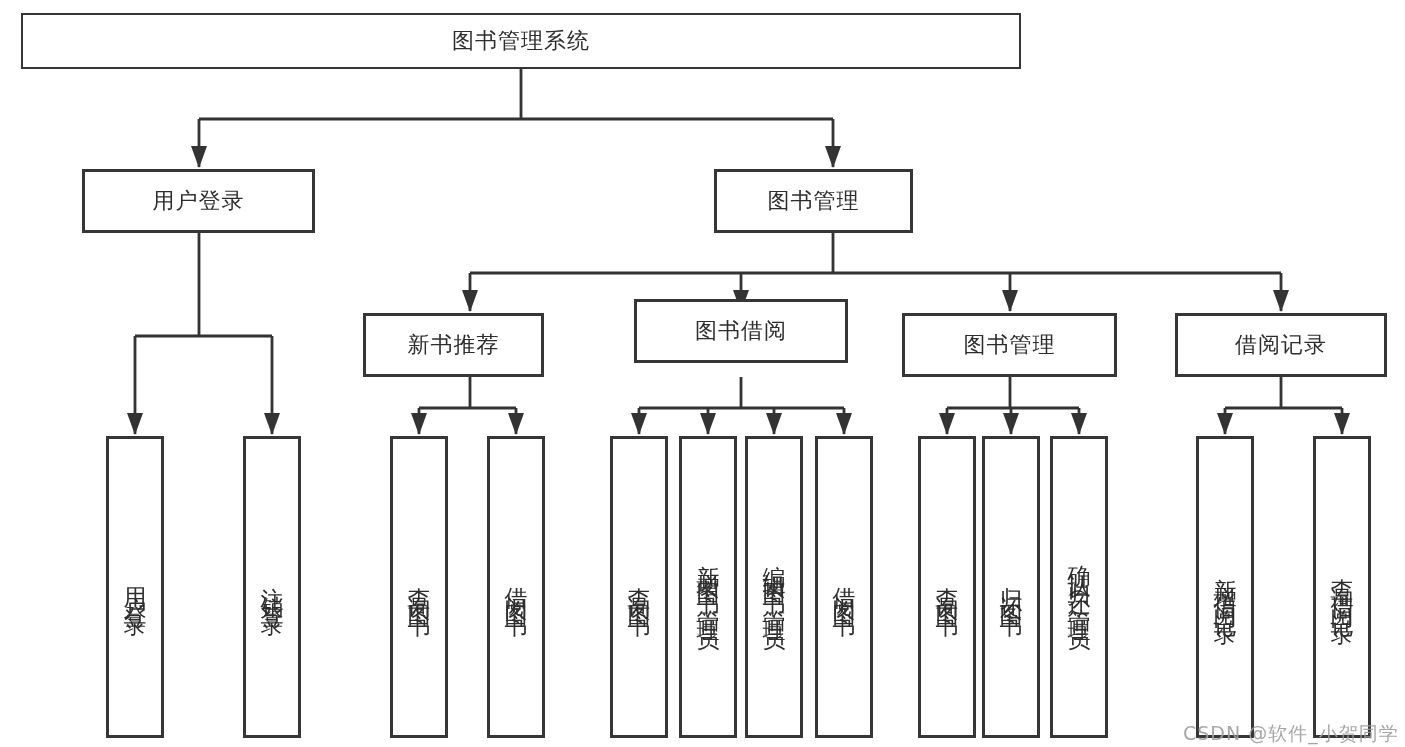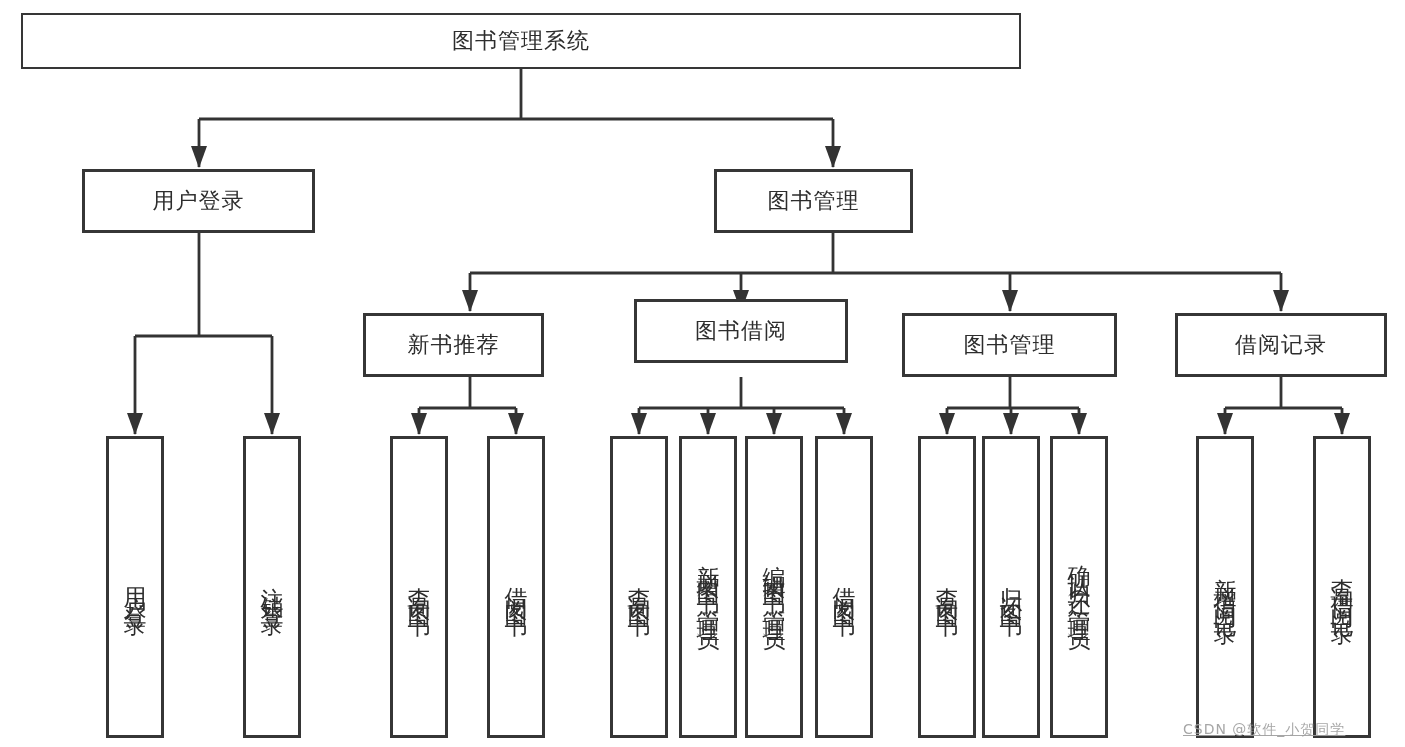--- a/index.html
+++ b/index.html
@@ -13,22 +13,22 @@
     display:flex;align-items:center;justify-content:center;
   }
   .node.root{border-width:2px;}
   .hlabel{font-size:22px;letter-spacing:1px;white-space:nowrap;}
   .leaf{border-width:3px;}
   .vlabel{
     writing-mode:vertical-rl;text-orientation:mixed;
     font-size:23px;letter-spacing:9px;line-height:1;white-space:nowrap;
   }
   #watermark{
-    position:absolute;left:1183px;top:721px;font-size:14px;letter-spacing:1px;
-    color:rgba(158,158,158,0.92);white-space:nowrap;z-index:5;text-decoration:underline;
+    position:absolute;left:1183px;top:721px;font-size:19px;letter-spacing:1px;
+    color:rgba(158,158,158,0.92);white-space:nowrap;z-index:5;
   }
 </style>
 </head>
 <body>
 
 <div id="stage">
 
   <svg id="wires" viewBox="0 0 1405 747" xmlns="http://www.w3.org/2000/svg">
     <defs>
       <marker id="arrow" viewBox="0 0 22 16" refX="21" refY="8" markerWidth="22" markerHeight="16" markerUnits="userSpaceOnUse" orient="auto">

